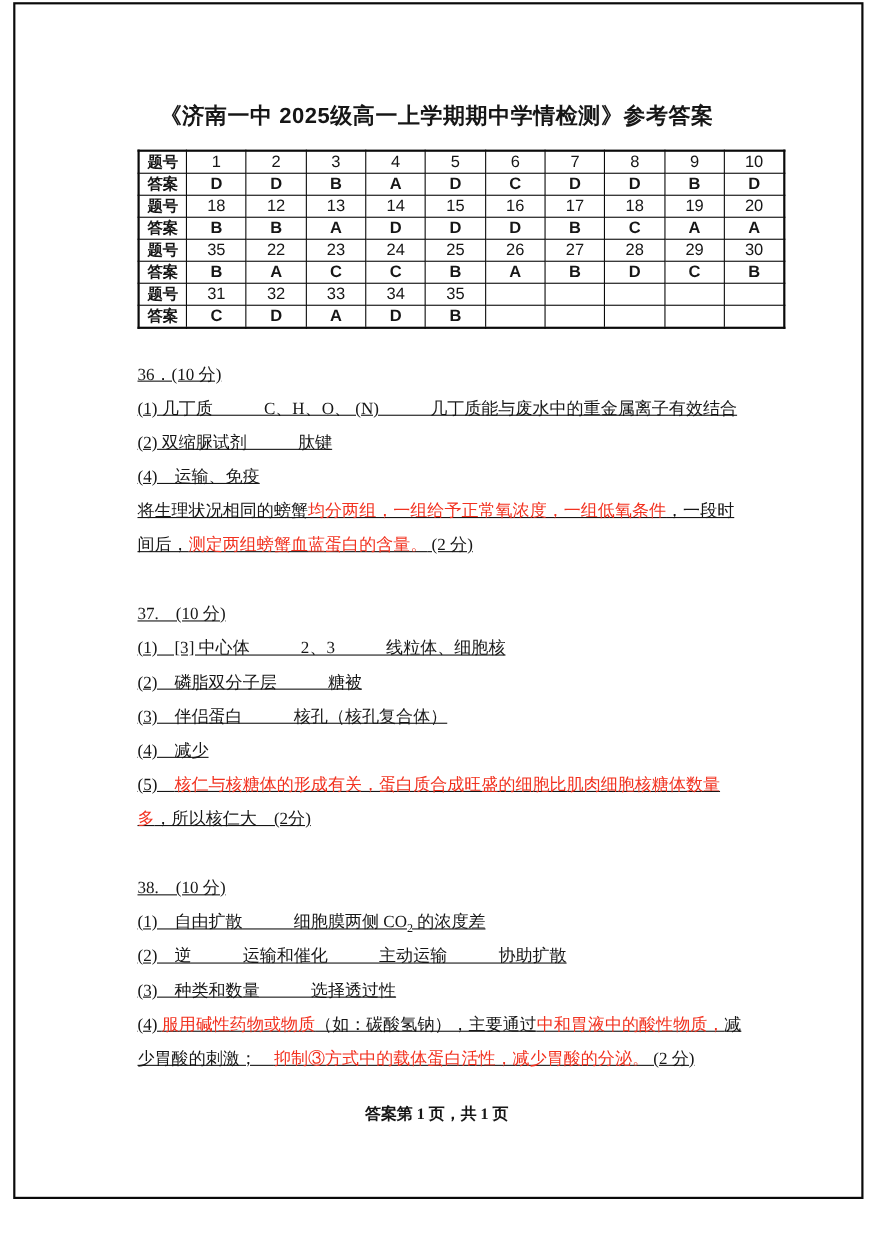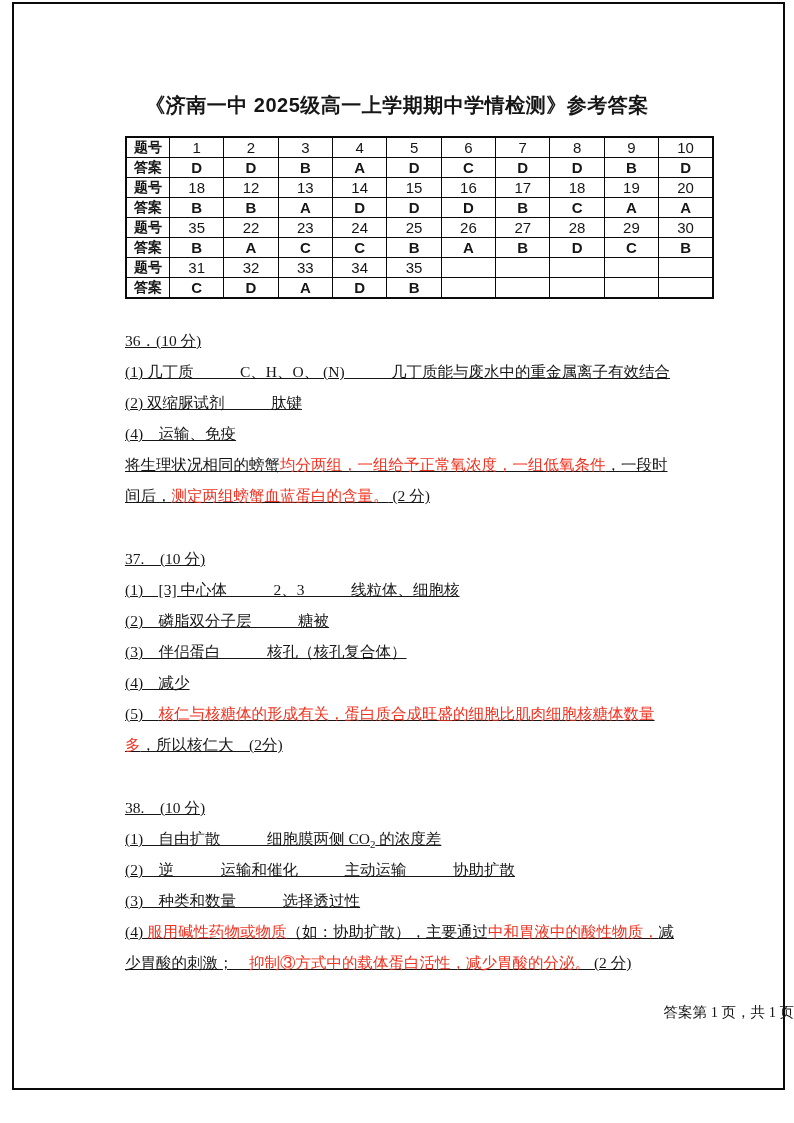--- a/index.html
+++ b/index.html
@@ -84,23 +84,24 @@
   }
   .line sub {
     font-size: 11px;
     line-height: 0;
   }
   .doc-footer {
     position: absolute;
     top: 1003px;
     left: 0;
     width: 794px;
-    text-align: right;
+    text-align: center;
     font-size: 14.5px;
     white-space: pre;
+    font-weight: bold;
   }
 </style>
 </head>
 <body>
 
 <div class="page-frame"></div>
 
 <div class="doc-title">《济南一中 2025级高一上学期期中学情检测》参考答案</div>
 
 <div class="answer-table-wrap">
@@ -228,17 +229,17 @@
       <div class="line"><span>(2)　磷脂双分子层　　　糖被</span></div>
       <div class="line"><span>(3)　伴侣蛋白　　　核孔（核孔复合体）</span></div>
       <div class="line"><span>(4)　减少</span></div>
       <div class="line"><span>(5)　</span><span class="red">核仁与核糖体的形成有关，蛋白质合成旺盛的细胞比肌肉细胞核糖体数量多</span><span>，所以核仁大　(2分)</span></div>
     </div>
     <div class="question">
       <div class="line">38.　(10 分)</div>
       <div class="line"><span>(1)　自由扩散　　　细胞膜两侧 CO</span><sub>2</sub><span> 的浓度差</span></div>
       <div class="line"><span>(2)　逆　　　运输和催化　　　主动运输　　　协助扩散</span></div>
       <div class="line"><span>(3)　种类和数量　　　选择透过性</span></div>
-      <div class="line"><span>(4) </span><span class="red">服用碱性药物或物质</span><span>（如：协助扩散），主要通过</span><span class="red">中和胃液中的酸性物质，</span><span>减少胃酸的刺激；　</span><span class="red">抑制③方式中的载体蛋白活性，减少胃酸的分泌。</span><span> (2 分)</span></div>
+      <div class="line"><span>(4) </span><span class="red">服用碱性药物或物质</span><span>（如：碳酸氢钠），主要通过</span><span class="red">中和胃液中的酸性物质，</span><span>减少胃酸的刺激；　</span><span class="red">抑制③方式中的载体蛋白活性，减少胃酸的分泌。</span><span> (2 分)</span></div>
     </div>
   </div>
 
 <div class="doc-footer">答案第 1 页，共 1 页</div>
 
 </body></html>

